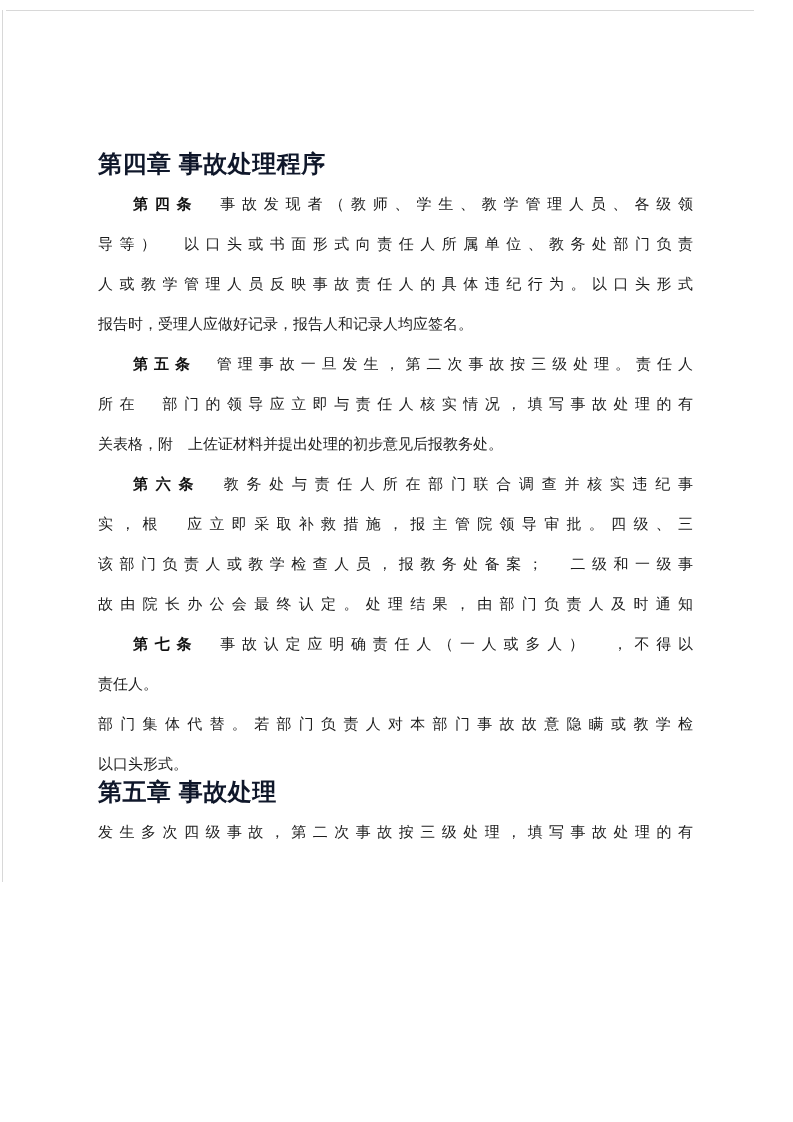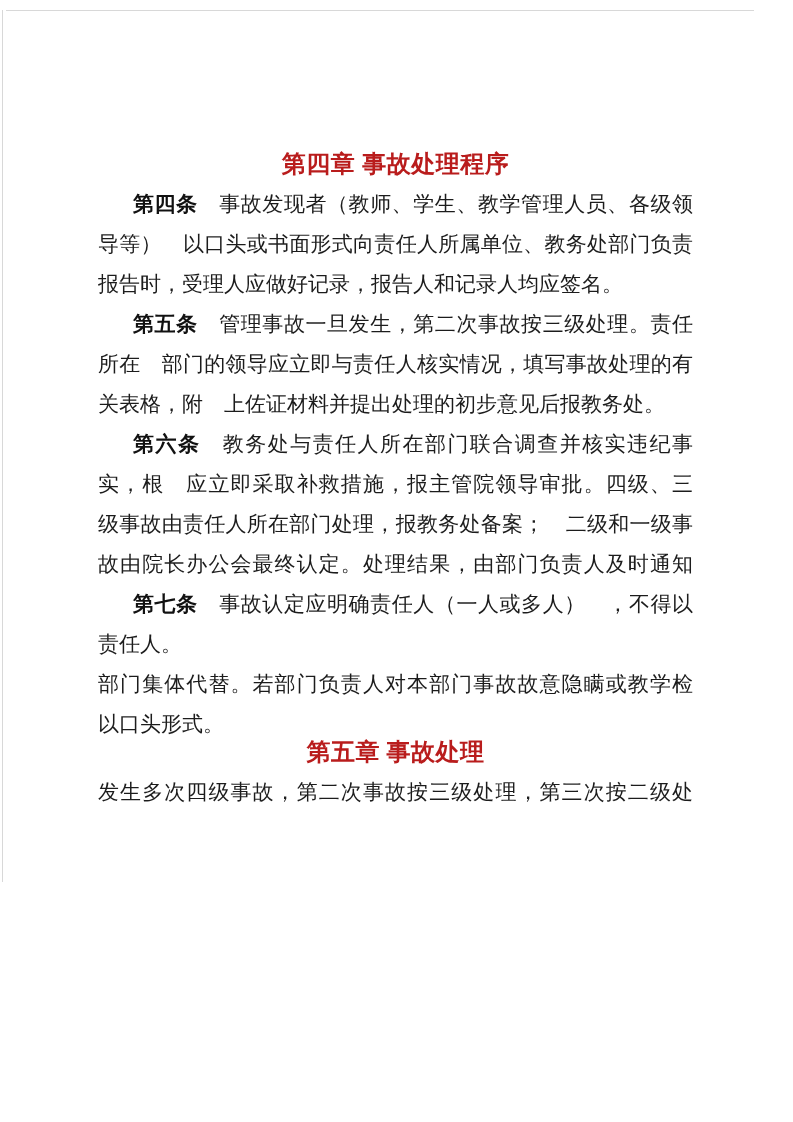--- a/index.html
+++ b/index.html
@@ -36,33 +36,32 @@
     position: absolute;
     left: 98px;
     top: 144px;
     width: 595px;
   }
   .chapter-heading {
     height: 40px;
     line-height: 40px;
     font-size: 24px;
     font-weight: bold;
-    text-align: center;
-    color: #b91c1c;
+    text-align: left;
+    color: #0f172a;
     font-family: "Liberation Sans", "DejaVu Sans", sans-serif;
     letter-spacing: 0.5px;
   }
   .chapter-heading.pull-up {
     margin-top: -12px;
-    font-family: Liberation Serif, serif;
   }
   .pline {
     height: 40px;
     line-height: 40px;
-    font-size: 21px;
+    font-size: 15px;
     text-align: justify;
     text-align-last: justify;
     overflow: hidden;
   }
   .pline.first {
     text-indent: 35px;
   }
   .pline.plain {
     text-align-last: left;
   }
@@ -74,28 +73,29 @@
 </head>
 <body>
 
 <div class="page">
   <div class="edge-top"></div>
   <div class="edge-left"></div>
   <div class="content" id="doc-content">
       <div class="chapter-heading">第四章 事故处理程序</div>
       <div class="pline first"><b>第四条</b><span>　事故发现者（教师、学生、教学管理人员、各级领</span></div>
       <div class="pline">导等）　以口头或书面形式向责任人所属单位、教务处部门负责</div>
+      <div class="pline">人或教学管理人员反映事故责任人的具体违纪行为。以口头形式</div>
       <div class="pline plain">报告时，受理人应做好记录，报告人和记录人均应签名。</div>
       <div class="pline first"><b>第五条</b><span>　管理事故一旦发生，第二次事故按三级处理。责任人</span></div>
       <div class="pline">所在　部门的领导应立即与责任人核实情况，填写事故处理的有</div>
       <div class="pline plain">关表格，附　上佐证材料并提出处理的初步意见后报教务处。</div>
       <div class="pline first"><b>第六条</b><span>　教务处与责任人所在部门联合调查并核实违纪事</span></div>
       <div class="pline">实，根　应立即采取补救措施，报主管院领导审批。四级、三</div>
-      <div class="pline">级事故由责任人所在部门处理，报教务处备案；　二级和一级事</div>
+      <div class="pline">该部门负责人或教学检查人员，报教务处备案；　二级和一级事</div>
       <div class="pline">故由院长办公会最终认定。处理结果，由部门负责人及时通知</div>
       <div class="pline first"><b>第七条</b><span>　事故认定应明确责任人（一人或多人）　，不得以</span></div>
       <div class="pline plain">责任人。</div>
       <div class="pline">部门集体代替。若部门负责人对本部门事故故意隐瞒或教学检</div>
       <div class="pline plain">以口头形式。</div>
       <div class="chapter-heading pull-up">第五章 事故处理</div>
-      <div class="pline">发生多次四级事故，第二次事故按三级处理，第三次按二级处</div>
+      <div class="pline">发生多次四级事故，第二次事故按三级处理，填写事故处理的有</div>
     </div>
 </div>
 
 </body></html>

